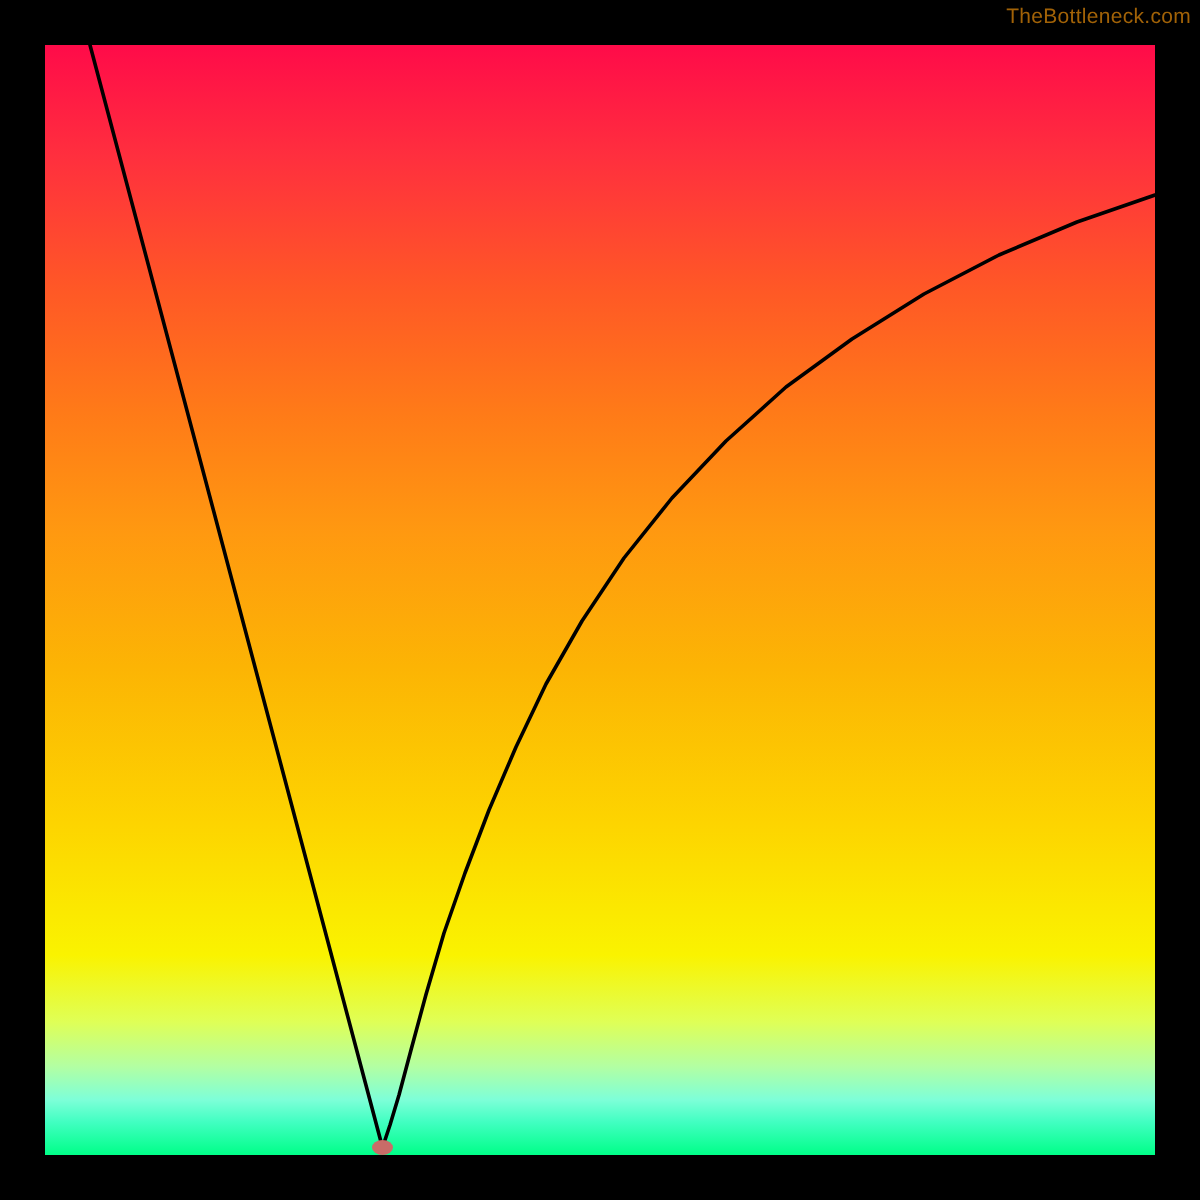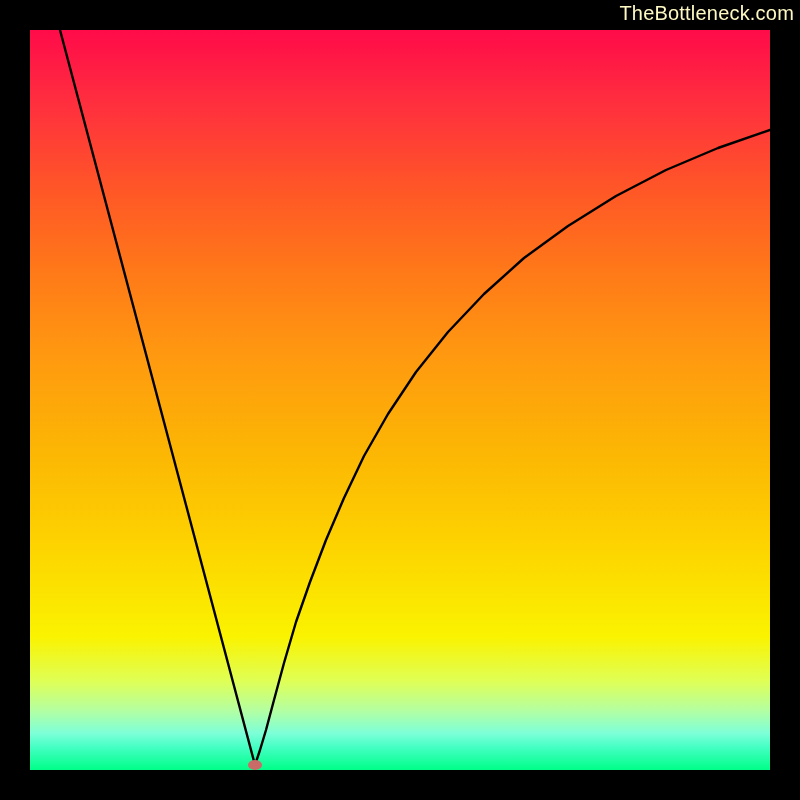--- a/index.html
+++ b/index.html
@@ -30,22 +30,22 @@
     position: absolute;
     left: 0;
     top: 0;
     width: 740px;
     height: 740px;
   }
   .watermark {
     position: absolute;
     right: 6px;
     top: 2px;
-    color: #fef9c3;
-    font-size: 20px;
+    color: #a16207;
+    font-size: 14px;
     font-weight: 500;
     letter-spacing: 0.2px;
   }
   .dot {
     position: absolute;
     width: 14px;
     height: 10px;
     border-radius: 50%;
     background: #c96c68;
     transform: translate(-50%, -50%);

